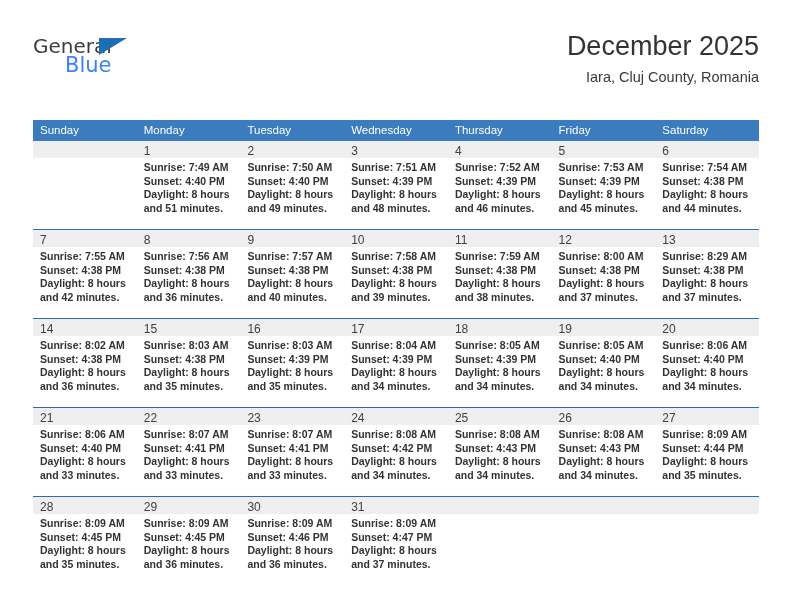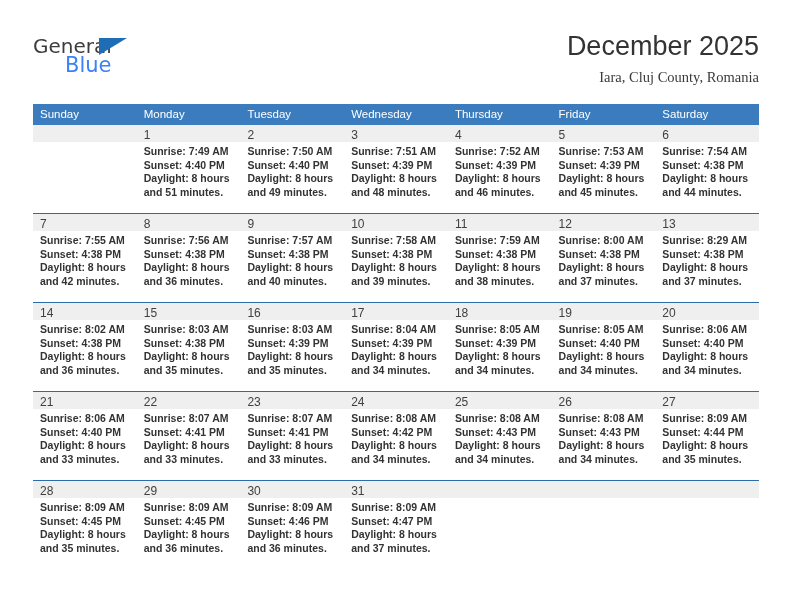--- a/index.html
+++ b/index.html
@@ -79,28 +79,28 @@
     white-space: nowrap;
     font-family: "Liberation Sans", sans-serif;
   }
   .cal-subtitle {
     margin-top: 6px;
     font-size: 14.5px;
     font-weight: 400;
     color: #3a3a3a;
     line-height: 18px;
     white-space: nowrap;
-    font-family: Liberation Serif, serif;
+    font-family: Liberation Sans, sans-serif;
   }
 
   
   .calendar {
     position: absolute;
     left: 33px;
-    top: 104px;
+    top: 120px;
     width: 726px;
   }
   .weekdays {
     display: flex;
     width: 100%;
     background: #3b7cbf;
     height: 21px;
   }
   .weekday {
     flex: 1 1 0;

